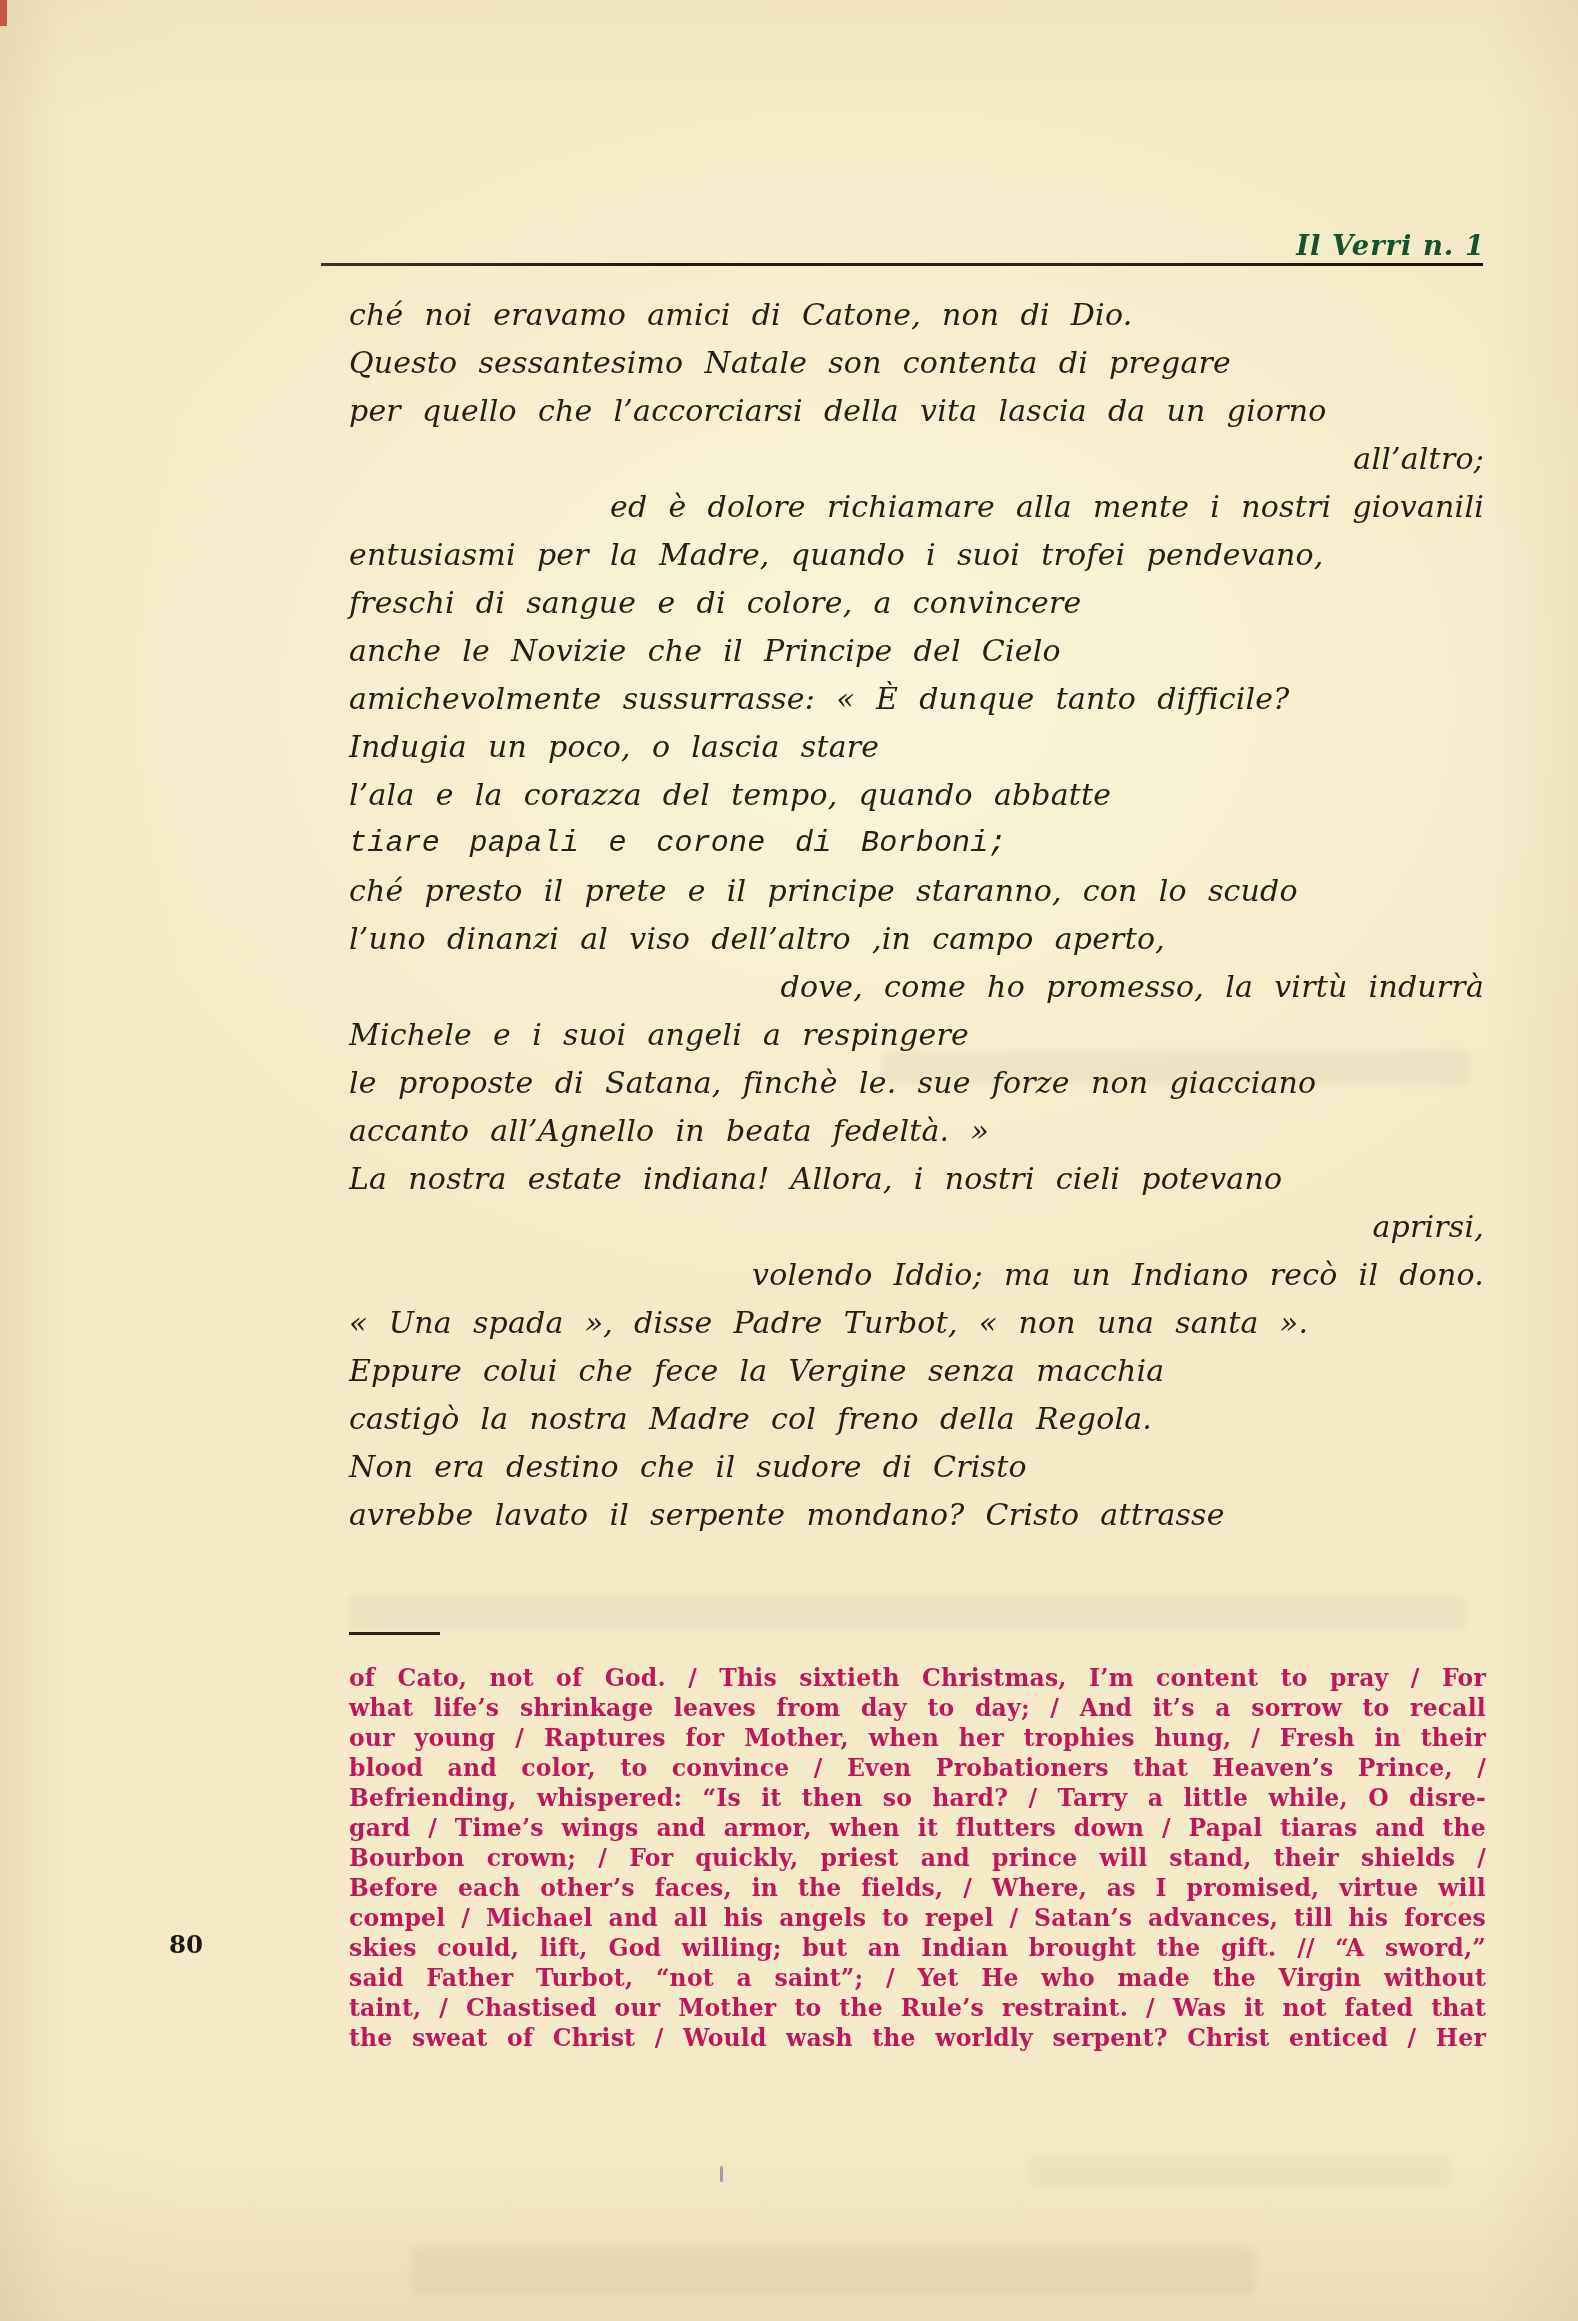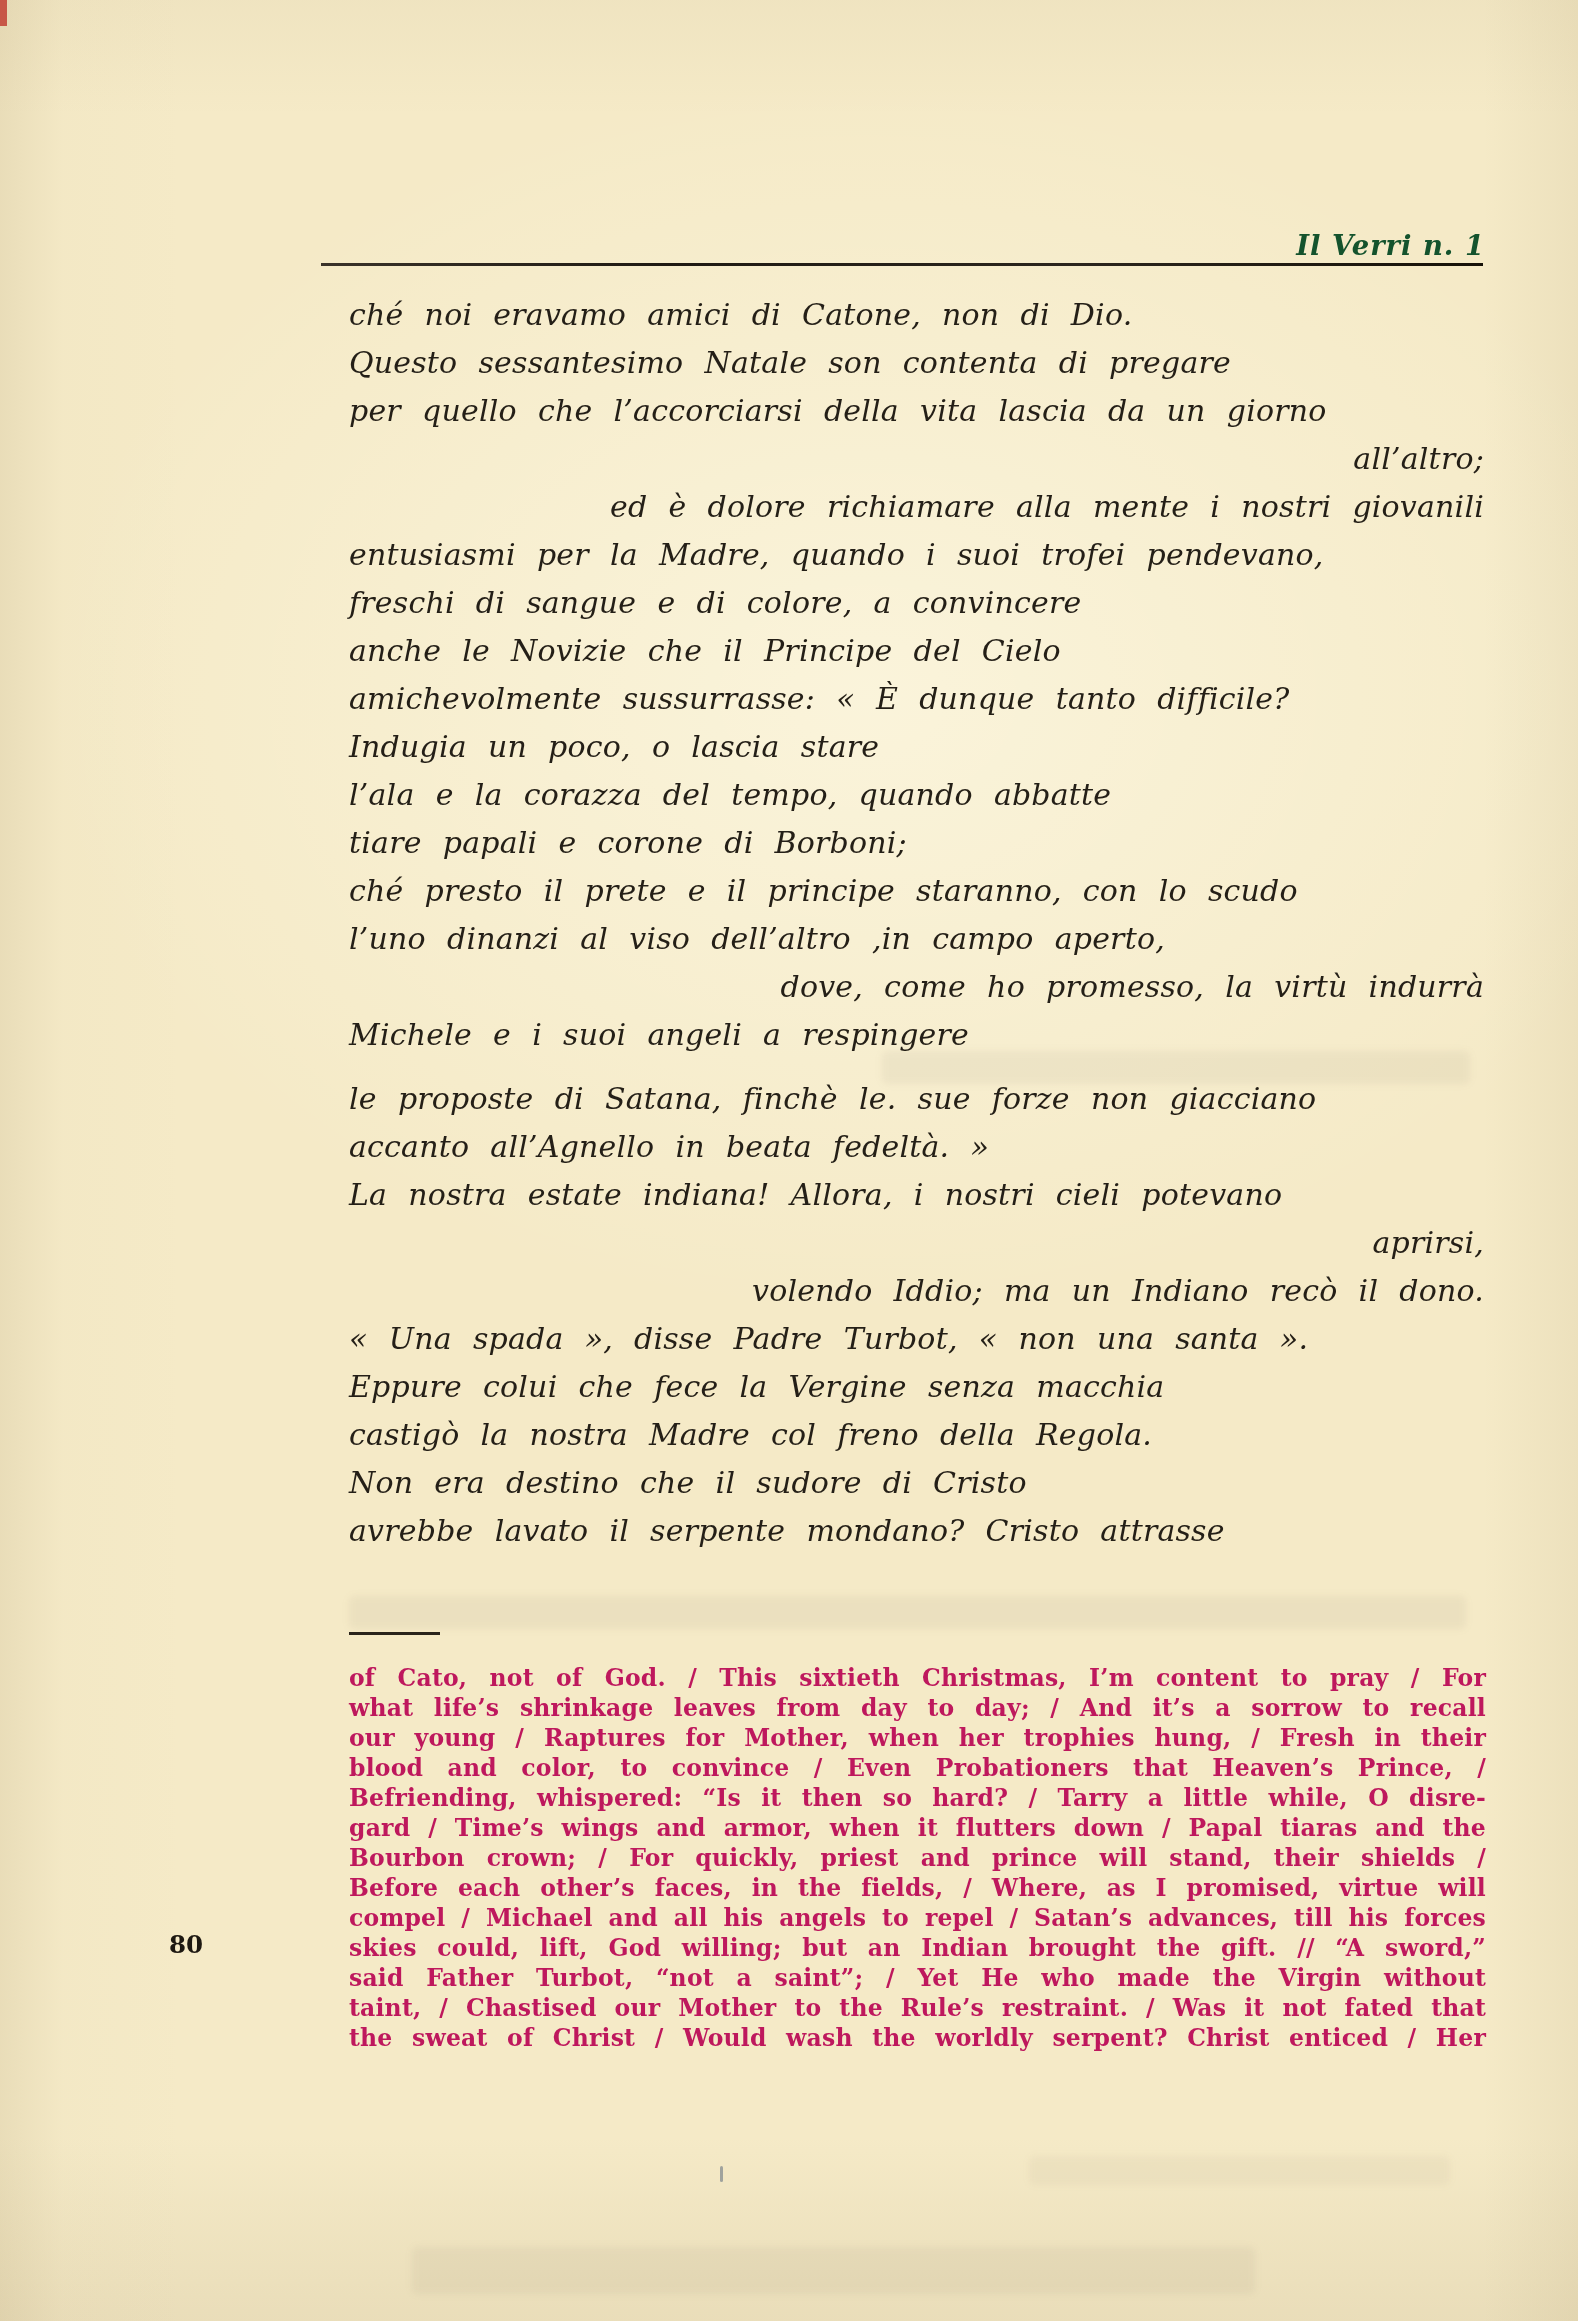--- a/index.html
+++ b/index.html
@@ -140,26 +140,26 @@
     <div class="poem-line" style="text-align: left;">Questo sessantesimo Natale son contenta di pregare</div>
     <div class="poem-line" style="text-align: left;">per quello che l’accorciarsi della vita lascia da un giorno</div>
     <div class="poem-line" style="text-align: right;">all’altro;</div>
     <div class="poem-line" style="text-align: right;">ed è dolore richiamare alla mente i nostri giovanili</div>
     <div class="poem-line" style="text-align: left;">entusiasmi per la Madre, quando i suoi trofei pendevano,</div>
     <div class="poem-line" style="text-align: left;">freschi di sangue e di colore, a convincere</div>
     <div class="poem-line" style="text-align: left;">anche le Novizie che il Principe del Cielo</div>
     <div class="poem-line" style="text-align: left;">amichevolmente sussurrasse: « È dunque tanto difficile?</div>
     <div class="poem-line" style="text-align: left;">Indugia un poco, o lascia stare</div>
     <div class="poem-line" style="text-align: left;">l’ala e la corazza del tempo, quando abbatte</div>
-    <div class="poem-line" style="text-align: left;">tiare papali e corone di Borboni;</div>
+    <div class="poem-line" style="text-align: left; font-family: Liberation Mono, monospace;">tiare papali e corone di Borboni;</div>
     <div class="poem-line" style="text-align: left;">ché presto il prete e il principe staranno, con lo scudo</div>
     <div class="poem-line" style="text-align: left;">l’uno dinanzi al viso dell’altro ,in campo aperto,</div>
     <div class="poem-line" style="text-align: right;">dove, come ho promesso, la virtù indurrà</div>
     <div class="poem-line" style="text-align: left;">Michele e i suoi angeli a respingere</div>
-    <div class="poem-line" style="text-align: left; margin-top: 16px;">le proposte di Satana, finchè le. sue forze non giacciano</div>
+    <div class="poem-line" style="text-align: left;">le proposte di Satana, finchè le. sue forze non giacciano</div>
     <div class="poem-line" style="text-align: left;">accanto all’Agnello in beata fedeltà. »</div>
     <div class="poem-line" style="text-align: left;">La nostra estate indiana! Allora, i nostri cieli potevano</div>
     <div class="poem-line" style="text-align: right;">aprirsi,</div>
     <div class="poem-line" style="text-align: right;">volendo Iddio; ma un Indiano recò il dono.</div>
     <div class="poem-line" style="text-align: left;">« Una spada », disse Padre Turbot, « non una santa ».</div>
     <div class="poem-line" style="text-align: left;">Eppure colui che fece la Vergine senza macchia</div>
     <div class="poem-line" style="text-align: left;">castigò la nostra Madre col freno della Regola.</div>
     <div class="poem-line" style="text-align: left;">Non era destino che il sudore di Cristo</div>
     <div class="poem-line" style="text-align: left;">avrebbe lavato il serpente mondano? Cristo attrasse</div>
   </div>

